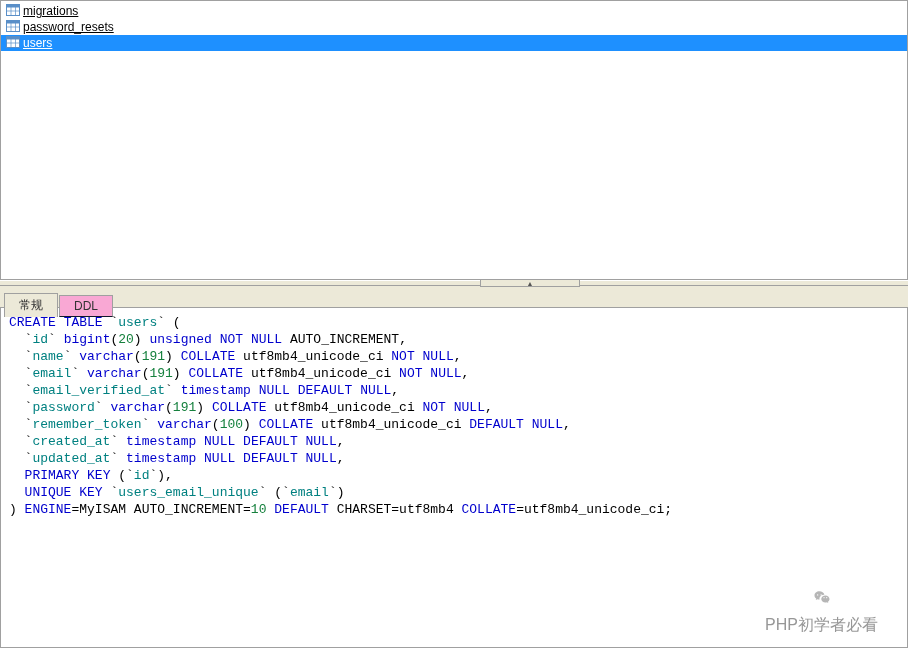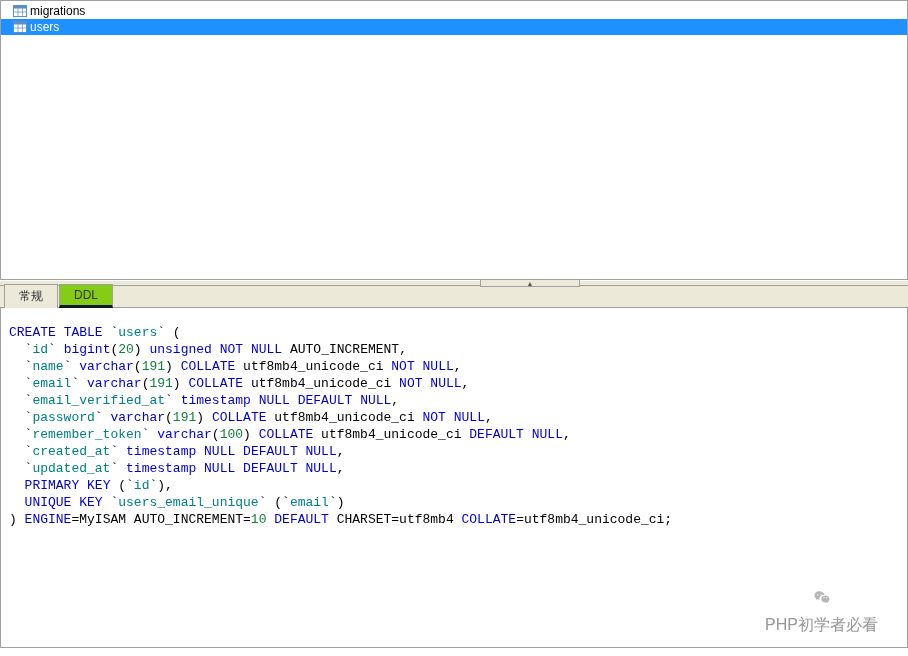--- a/index.html
+++ b/index.html
@@ -18,24 +18,24 @@
     border: 1px solid #a0a0a0;
     background: #fff;
     overflow: auto;
     position: relative;
   }
   .tree-list {
     padding: 2px 0;
   }
   .tree-item {
     display: flex;
-    align-items: center;
-    padding: 1px 12px;
+    padding: 1px 5px;
     height: 16px;
     cursor: pointer;
+    text-decoration: underline;
   }
   .tree-item.selected {
     background: #1e90ff;
     color: #fff;
   }
   .tree-icon {
     width: 14px;
     height: 12px;
     margin-right: 3px;
     flex-shrink: 0;
@@ -75,31 +75,31 @@
     padding-left: 4px;
   }
   .tab {
     padding: 3px 14px;
     border: 1px solid #a0a0a0;
     border-bottom: none;
     background: #ece9d8;
     margin-right: 1px;
     cursor: pointer;
     position: relative;
-    top: 1px;
+    top: 10px;
     font-size: 12px;
     color: #333;
   }
   .tab.active {
-    background: #84cc16;
-    border-bottom: 3px solid #0f172a;
+    background: #f9a8d4;
+    border-bottom: 1px solid #0f172a;
   }
   .ddl-pane {
     background: #fff;
-    padding: 16px 8px;
+    padding: 6px 8px;
     font-family: "Courier New", monospace;
     font-size: 13px;
     line-height: 17px;
     color: #000;
     height: 340px;
     overflow: auto;
     border-left: 1px solid #a0a0a0;
     border-right: 1px solid #a0a0a0;
     border-bottom: 1px solid #a0a0a0;
     white-space: pre;
@@ -134,20 +134,30 @@
       <div class="tree-item">
         <svg class="tree-icon" viewBox="0 0 14 12">
           <rect x="0.5" y="0.5" width="13" height="11" fill="#fff" stroke="#5a8fc8"></rect>
           <rect x="0.5" y="0.5" width="13" height="3" fill="#5a8fc8"></rect>
           <line x1="0.5" y1="7" x2="13.5" y2="7" stroke="#5a8fc8" stroke-width="0.7"></line>
           <line x1="5" y1="0.5" x2="5" y2="11.5" stroke="#5a8fc8" stroke-width="0.7"></line>
           <line x1="9.5" y1="0.5" x2="9.5" y2="11.5" stroke="#5a8fc8" stroke-width="0.7"></line>
         </svg>
         <span class="tree-label">migrations</span>
       </div>
+      <div class="tree-item">
+        <svg class="tree-icon" viewBox="0 0 14 12">
+          <rect x="0.5" y="0.5" width="13" height="11" fill="#fff" stroke="#5a8fc8"></rect>
+          <rect x="0.5" y="0.5" width="13" height="3" fill="#5a8fc8"></rect>
+          <line x1="0.5" y1="7" x2="13.5" y2="7" stroke="#5a8fc8" stroke-width="0.7"></line>
+          <line x1="5" y1="0.5" x2="5" y2="11.5" stroke="#5a8fc8" stroke-width="0.7"></line>
+          <line x1="9.5" y1="0.5" x2="9.5" y2="11.5" stroke="#5a8fc8" stroke-width="0.7"></line>
+        </svg>
+        <span class="tree-label">password_resets</span>
+      </div>
       <div class="tree-item selected">
         <svg class="tree-icon" viewBox="0 0 14 12">
           <rect x="0.5" y="0.5" width="13" height="11" fill="#fff" stroke="#5a8fc8"></rect>
           <rect x="0.5" y="0.5" width="13" height="3" fill="#5a8fc8"></rect>
           <line x1="0.5" y1="7" x2="13.5" y2="7" stroke="#5a8fc8" stroke-width="0.7"></line>
           <line x1="5" y1="0.5" x2="5" y2="11.5" stroke="#5a8fc8" stroke-width="0.7"></line>
           <line x1="9.5" y1="0.5" x2="9.5" y2="11.5" stroke="#5a8fc8" stroke-width="0.7"></line>
         </svg>
         <span class="tree-label">users</span>
       </div>

